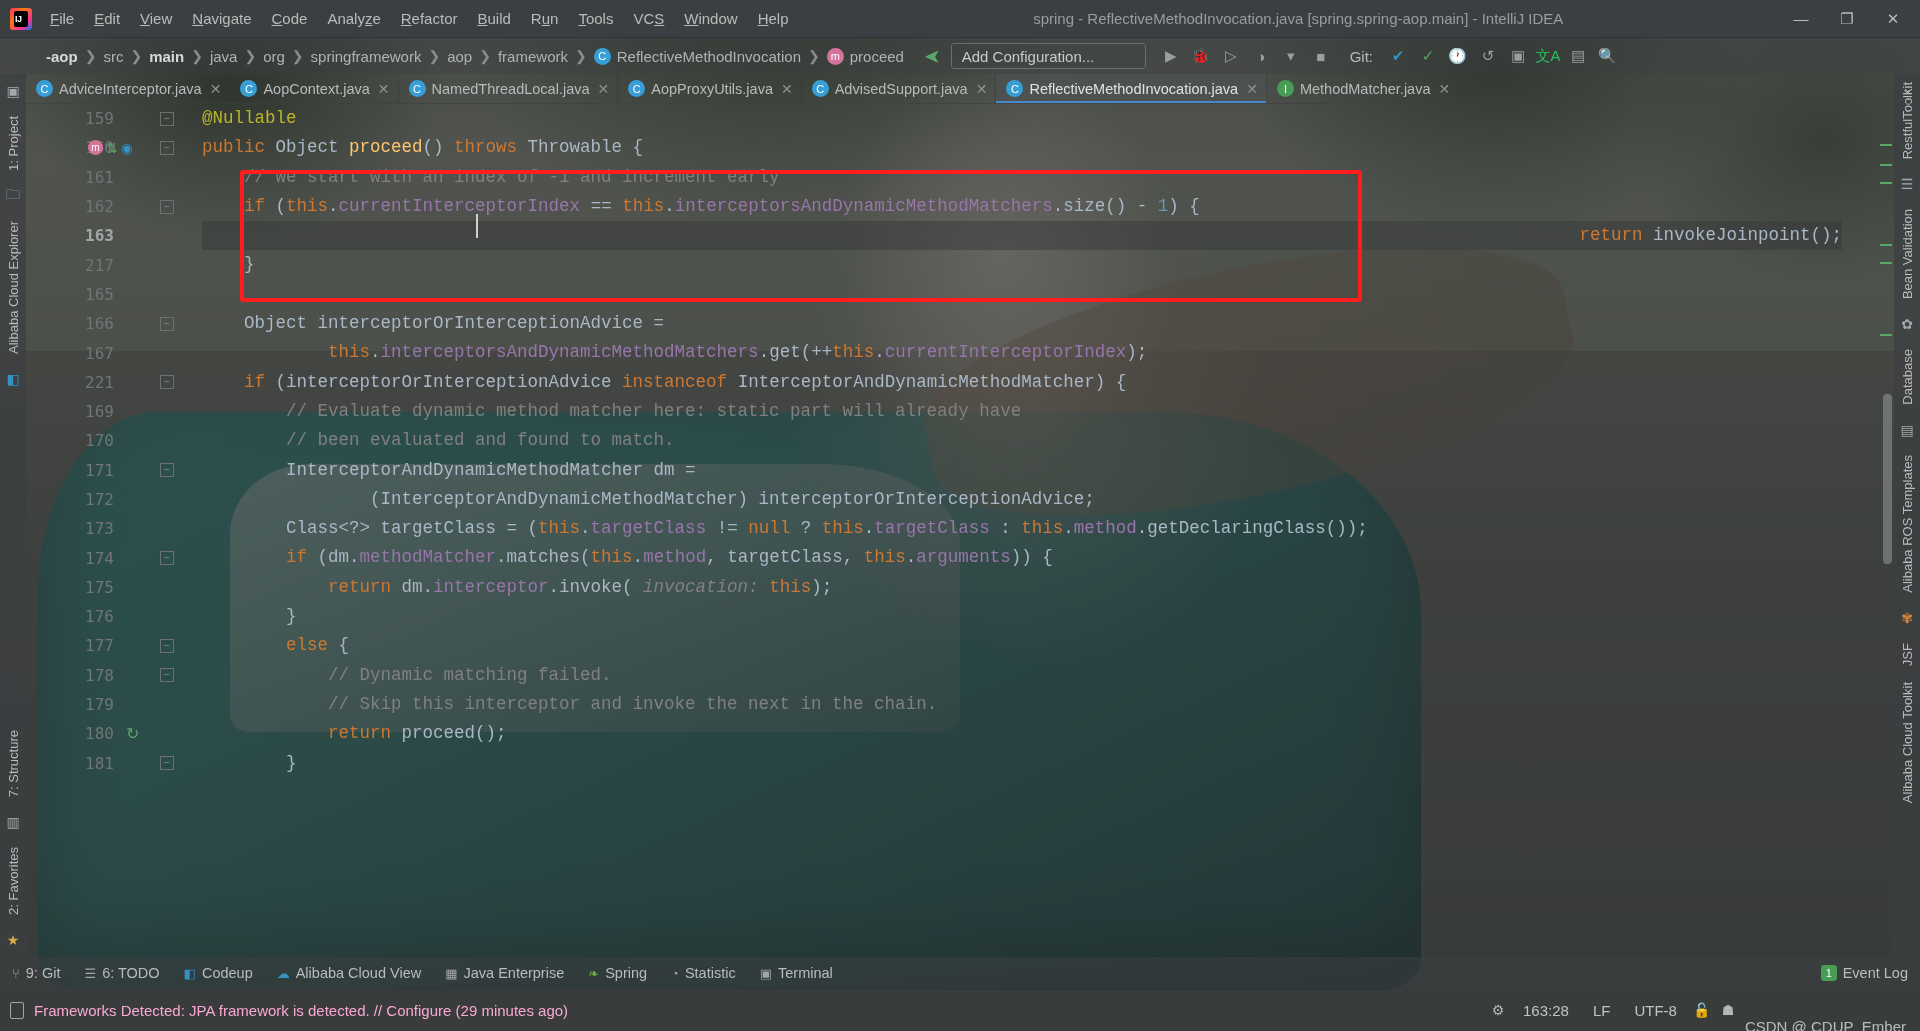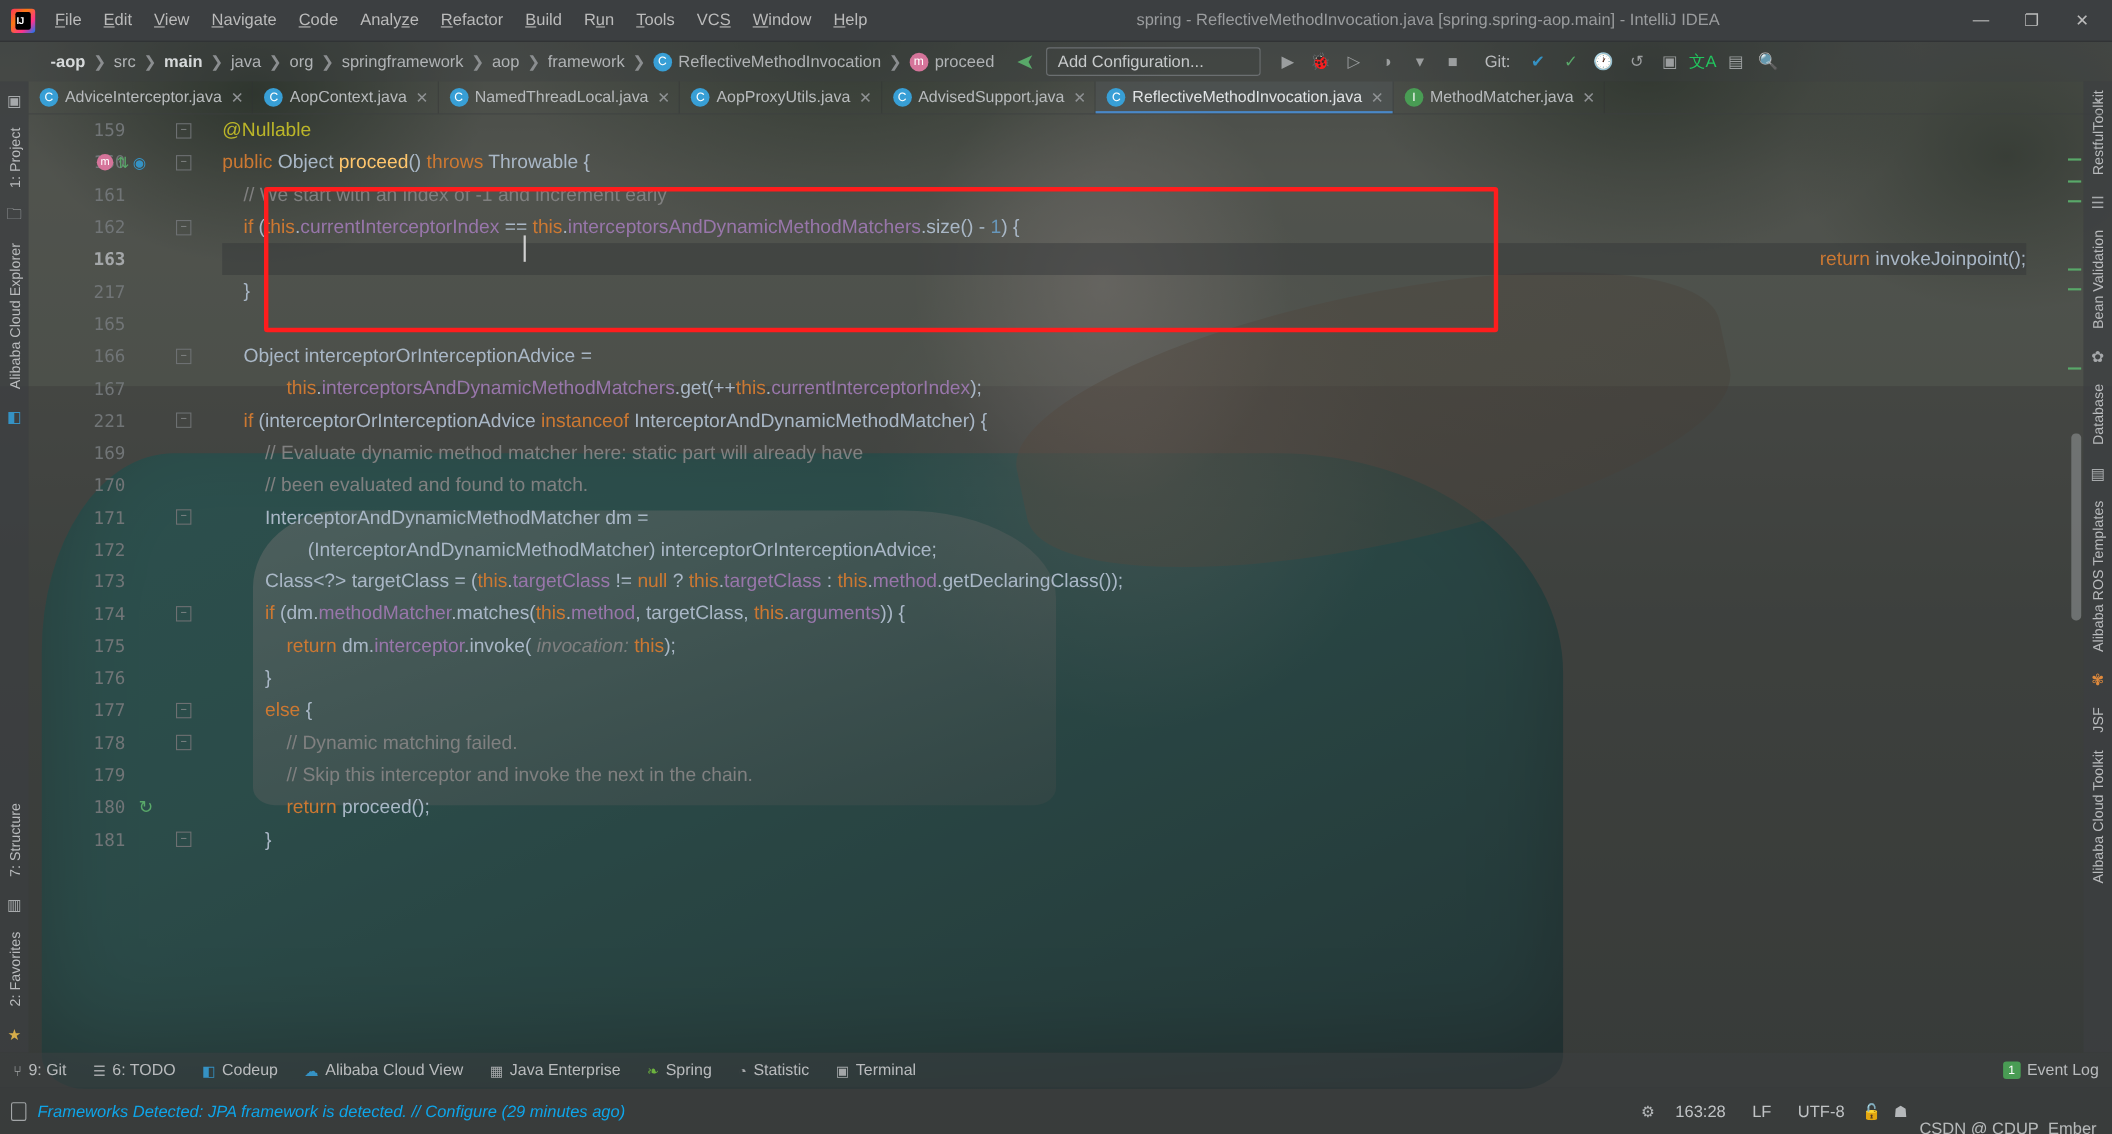--- a/index.html
+++ b/index.html
@@ -213,21 +213,21 @@
     display: flex; align-items: center; justify-content: center;
     line-height: 1;
   }
   .gmark {
     position: absolute; left: 62px; display: flex; align-items: center; gap: 3px;
   }
 
   
   .code {
     position: absolute; left: 202px; top: 104px; width: 1640px; height: 675px;
-    font-family: Liberation Sans, sans-serif;
+    font-family: Liberation Mono, monospace;
     font-size: 17.5px;
     line-height: 29.3px;
     white-space: pre;
     z-index: 14;
   }
   .code .ln { height: 29.3px; }
   .code .ln.cur { background: rgba(50,53,55,.45); text-align: right; }
   .k  { color: #cc7832; }          
   .s  { color: #a9b7c6; }          
   .f  { color: #9876aa; }          
@@ -281,21 +281,21 @@
   }
 
   
   .statusbar {
     position: absolute; left: 0; top: 989px; width: 1920px; height: 42px;
     display: flex; align-items: center;
     z-index: 36;
     background: rgba(60,63,65,.45);
   }
   .sb-left { display: flex; align-items: center; padding-left: 10px; }
-  .sb-text { font-size: 15px; color: #0ea5e9; font-style: italic; }
+  .sb-text { font-size: 15px; color: #f9a8d4; }
   .sb-doc-icon {
     width: 14px; height: 17px; border: 1.5px solid #a3a6a8; border-radius: 2px;
     margin-right: 10px;
   }
   .sb-right { margin-left: auto; display: flex; align-items: center; padding-right: 14px; }
   .sb-cell { font-size: 15px; color: #c0c3c5; padding: 0 12px; white-space: nowrap; }
   .sb-ic {
     width: 26px; height: 22px; display: flex; align-items: center;
     justify-content: center; color: #b5b8ba; font-size: 14px;
   }

